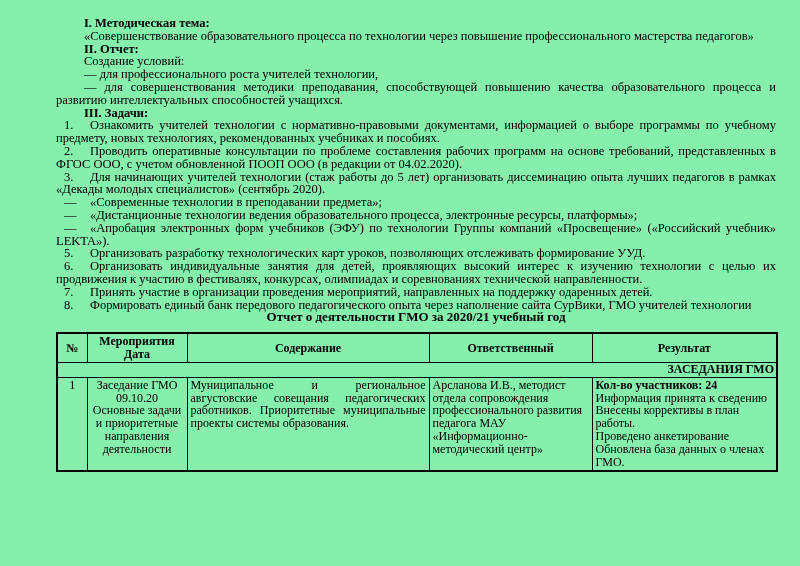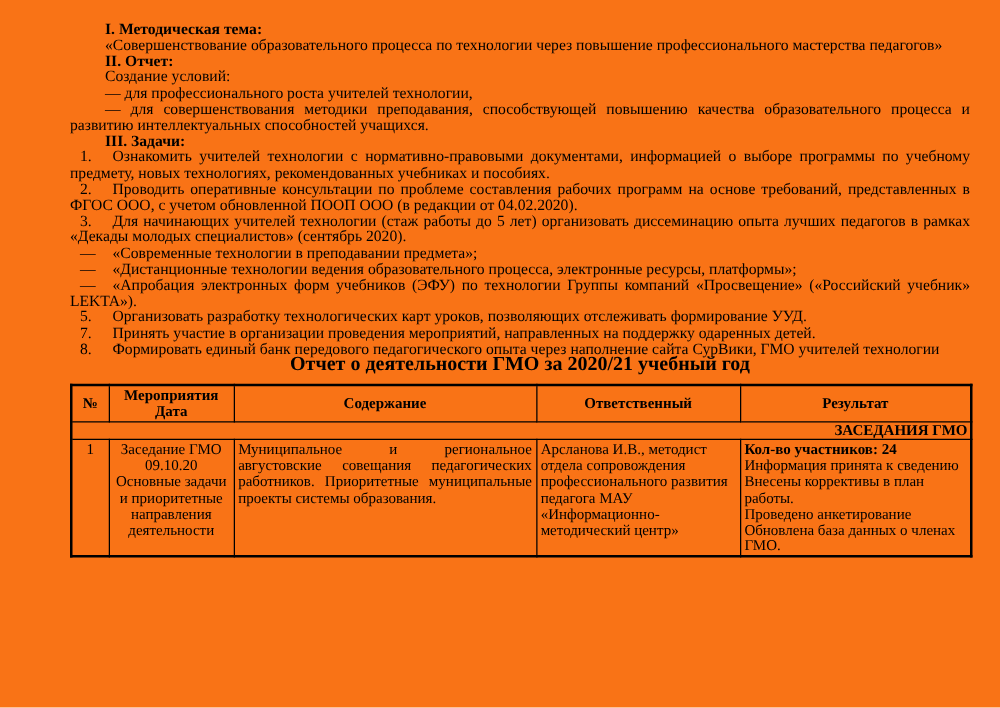--- a/index.html
+++ b/index.html
@@ -1,34 +1,34 @@
 <!DOCTYPE html>
 <html><head>
 <meta charset="utf-8">
 <style>
   html,body { margin:0; padding:0; background:#fff; }
   .page {
-    position:relative; width:800px; height:566px; background:#f97316;
+    position:relative; width:800px; height:566px; background:#86efac;
     color:#000; font-family:"Liberation Serif", serif; overflow:hidden;
   }
   .content {
     position:absolute; left:56px; top:17px; width:720px;
     font-size:12.5px; line-height:12.8px;
   }
   .content p { margin:0; }
   .just { text-align:justify; }
   .indent { text-indent:28px; }
   .heading { font-weight:bold; text-indent:28px; }
   .blank-before { margin-top:12.8px; }
   .li { text-indent:8px; text-align:justify; }
   .li .num { display:inline-block; width:26px; text-indent:0; }
   .sub-gap { margin-bottom:6px; }
 
   .report-title {
-    margin-top:9px; text-align:center; font-weight:bold; font-size:16px;
+    margin-top:9px; text-align:center; font-weight:bold; font-size:13px;
   }
   table.report-table {
     margin-top:8px; width:720px; table-layout:fixed; border-collapse:collapse;
     border:2px solid #000; font-size:12px; line-height:12.9px;
   }
   .report-table th, .report-table td {
     border:1px solid #000; padding:1px 3px; vertical-align:top;
     overflow:hidden;
   }
   .report-table thead th {
@@ -66,20 +66,21 @@
 
     <p class="li"><span class="num">1.</span><span>Ознакомить учителей технологии с нормативно-правовыми документами, информацией о выборе программы по учебному предмету, новых технологиях, рекомендованных учебниках и пособиях.</span></p>
     <p class="li"><span class="num">2.</span><span>Проводить оперативные консультации по проблеме составления рабочих программ на основе требований, представленных в ФГОС ООО, с учетом обновленной ПООП ООО (в редакции от 04.02.2020).</span></p>
     <p class="li"><span class="num">3.</span><span>Для начинающих учителей технологии (стаж работы до 5 лет) организовать диссеминацию опыта лучших педагогов в рамках «Декады молодых специалистов» (сентябрь 2020).</span></p>
 
     <p class="li sub-gap"><span class="num">—</span><span>«Современные технологии в преподавании предмета»;</span></p>
     <p class="li sub-gap"><span class="num">—</span><span>«Дистанционные технологии ведения образовательного процесса, электронные ресурсы, платформы»;</span></p>
     <p class="li"><span class="num">—</span><span>«Апробация электронных форм учебников (ЭФУ) по технологии Группы компаний «Просвещение» («Российский учебник» LEKTA»).</span></p>
 
     <p class="li"><span class="num">5.</span><span>Организовать разработку технологических карт уроков, позволяющих отслеживать формирование УУД.</span></p>
+    <p class="li"><span class="num">6.</span><span>Организовать индивидуальные занятия для детей, проявляющих высокий интерес к изучению технологии с целью их продвижения к участию в фестивалях, конкурсах, олимпиадах и соревнованиях технической направленности.</span></p>
     <p class="li"><span class="num">7.</span><span>Принять участие в организации проведения мероприятий, направленных на поддержку одаренных детей.</span></p>
     <p class="li"><span class="num">8.</span><span>Формировать единый банк передового педагогического опыта через наполнение сайта СурВики, ГМО учителей технологии</span></p>
 
     <p class="report-title">Отчет о деятельности ГМО за 2020/21 учебный год</p>
 
     <table class="report-table">
       <colgroup>
         <col style="width:30px">
           <col style="width:100px">
           <col style="width:242px">

